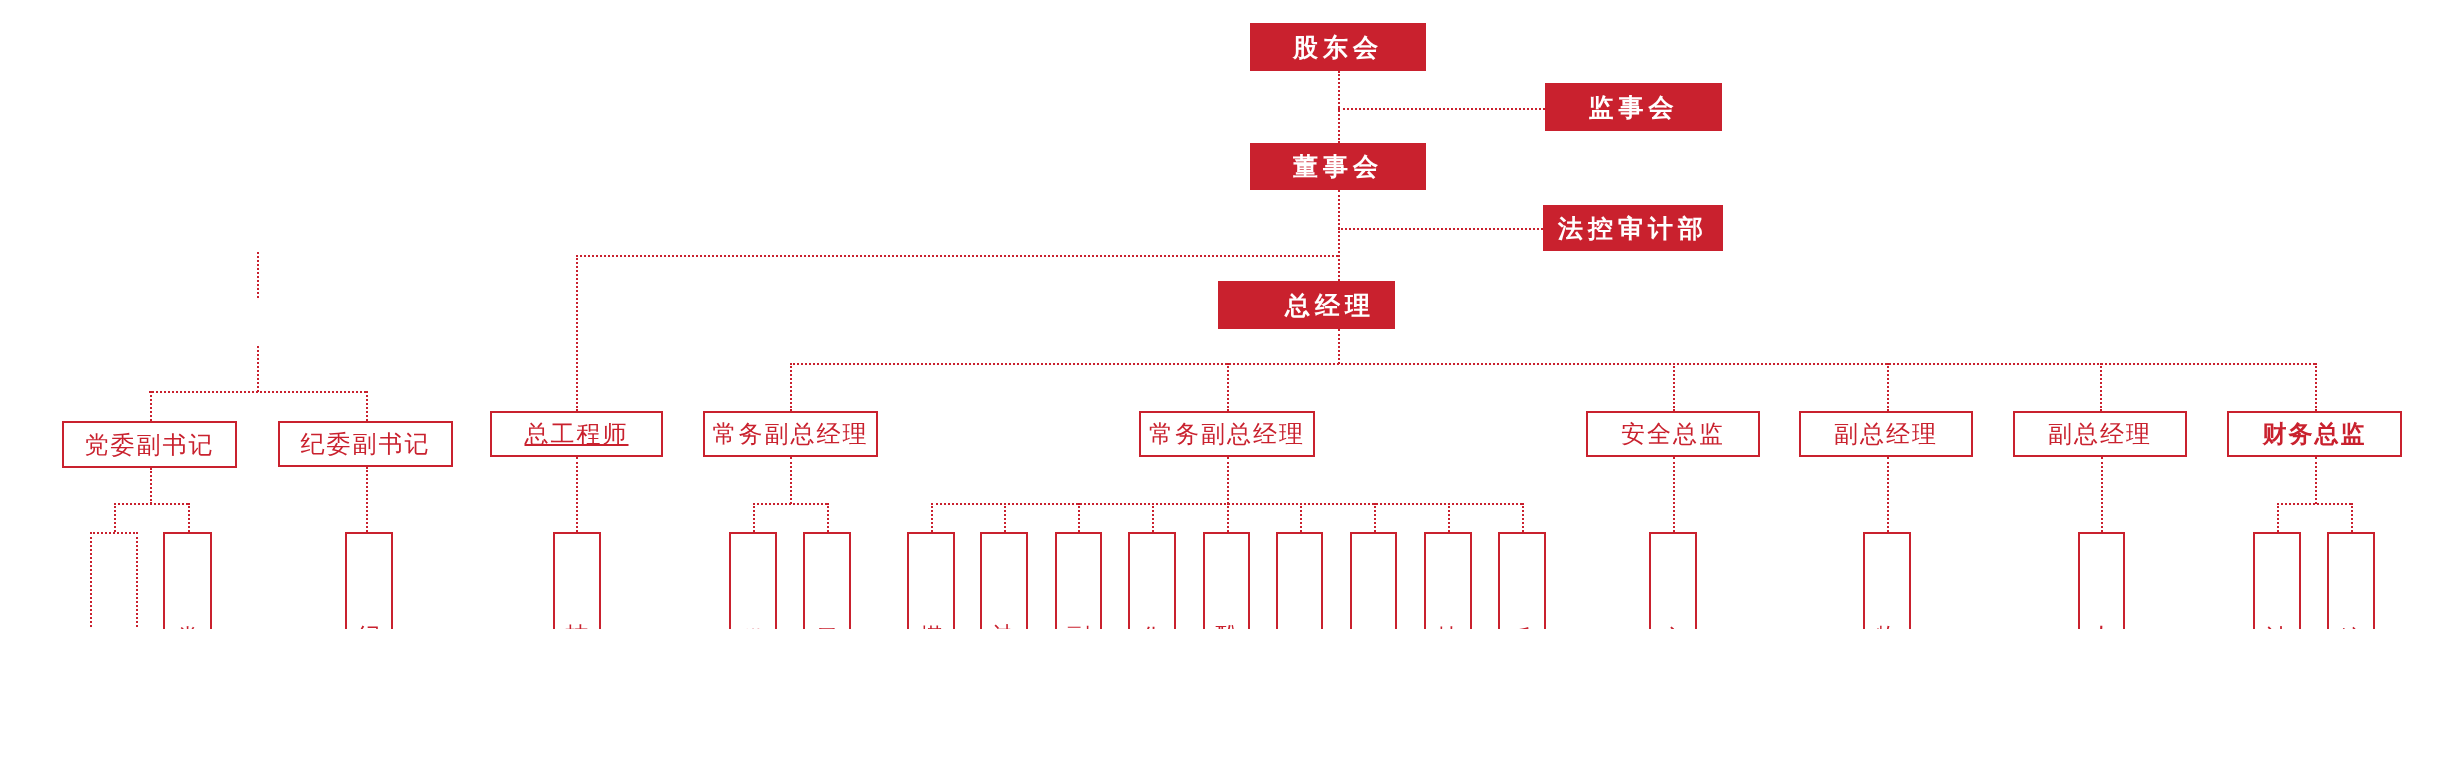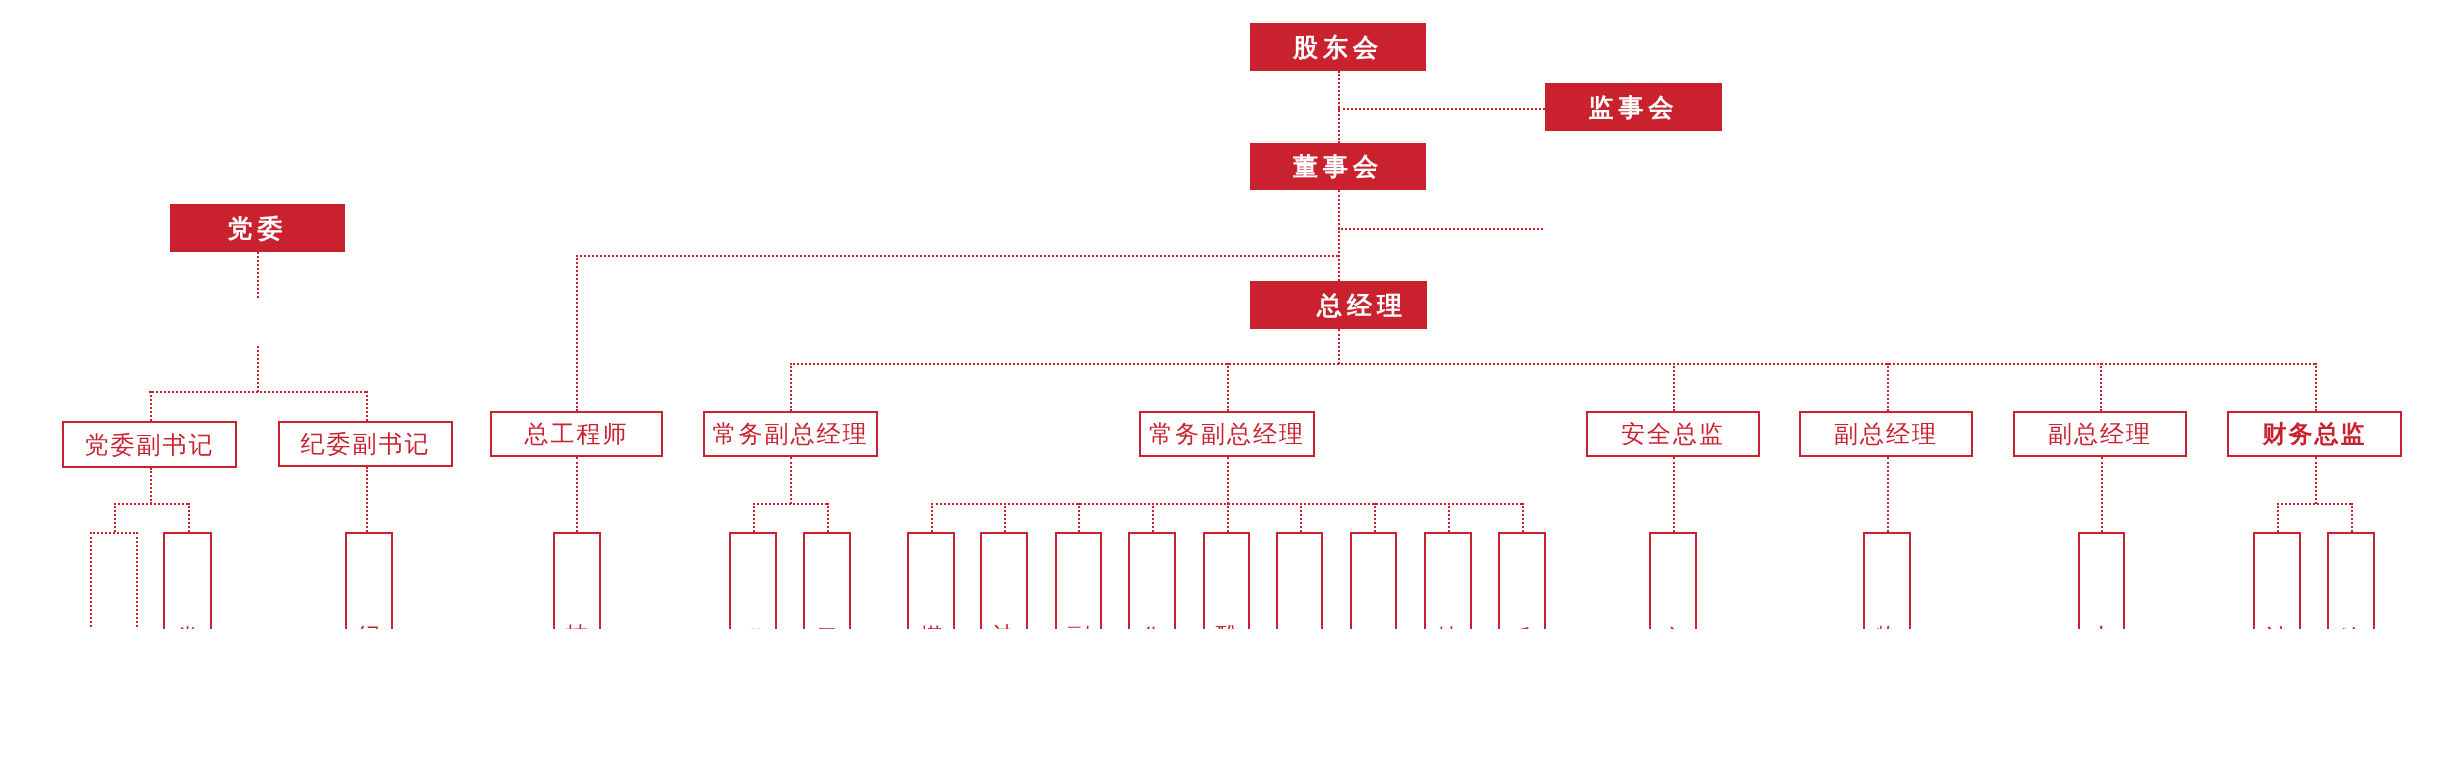--- a/index.html
+++ b/index.html
@@ -111,25 +111,25 @@
     <div class="connector v" style="left: 2100px; top: 363px; height: 48px;"></div>
     <div class="connector v" style="left: 2101px; top: 457px; height: 75px;"></div>
     <div class="connector v" style="left: 2315px; top: 363px; height: 48px;"></div>
     <div class="connector v" style="left: 2315px; top: 457px; height: 47px;"></div>
     <div class="connector h" style="left: 2277px; top: 503px; width: 74px;"></div>
     <div class="connector v" style="left: 2277px; top: 503px; height: 29px;"></div>
     <div class="connector v" style="left: 2351px; top: 503px; height: 29px;"></div>
     <div class="node filled" style="left: 1250px; top: 23px; width: 176px; height: 48px;">股东会</div>
     <div class="node filled" style="left: 1545px; top: 83px; width: 177px; height: 48px;">监事会</div>
     <div class="node filled" style="left: 1250px; top: 143px; width: 176px; height: 47px;">董事会</div>
-    <div class="node filled" style="left: 1250px; top: 281px; width: 177px; height: 48px; padding-left: 47px;">总经理</div>
-    <div class="node filled" style="left: 170px; top: 204px; width: 175px; height: 48px;">党委</div>
+    <div class="node filled" style="left: 1543px; top: 205px; width: 180px; height: 46px;">法控审计部</div>
+    <div class="node filled" style="left: 1218px; top: 281px; width: 177px; height: 48px; padding-left: 47px;">总经理</div>
     <div class="node outline" style="left: 62px; top: 421px; width: 175px; height: 47px;">党委副书记</div>
     <div class="node outline" style="left: 278px; top: 421px; width: 175px; height: 46px;">纪委副书记</div>
-    <div class="node outline" style="left: 490px; top: 411px; width: 173px; height: 46px;">总工程师</div>
+    <div class="node outline" style="left: 490px; top: 411px; width: 173px; height: 46px; text-decoration: underline;">总工程师</div>
     <div class="node outline" style="left: 703px; top: 411px; width: 175px; height: 46px;">常务副总经理</div>
     <div class="node outline" style="left: 1139px; top: 411px; width: 176px; height: 46px;">常务副总经理</div>
     <div class="node outline" style="left: 1586px; top: 411px; width: 174px; height: 46px;">安全总监</div>
     <div class="node outline" style="left: 1799px; top: 411px; width: 174px; height: 46px;">副总经理</div>
     <div class="node outline" style="left: 2013px; top: 411px; width: 174px; height: 46px;">副总经理</div>
     <div class="node outline" style="left: 2227px; top: 411px; width: 175px; height: 46px; font-weight: bold;">财务总监</div>
     <div class="node outline-dashed v-text" style="left: 90px; top: 532px; width: 48px; height: 175px;">工会</div>
     <div class="node outline v-text" style="left: 163px; top: 532px; width: 49px; height: 175px;">党群工作部</div>
     <div class="node outline v-text" style="left: 345px; top: 532px; width: 48px; height: 175px;">纪检监察室</div>
     <div class="node outline v-text" style="left: 553px; top: 532px; width: 48px; height: 175px;">技术研发中心</div>

